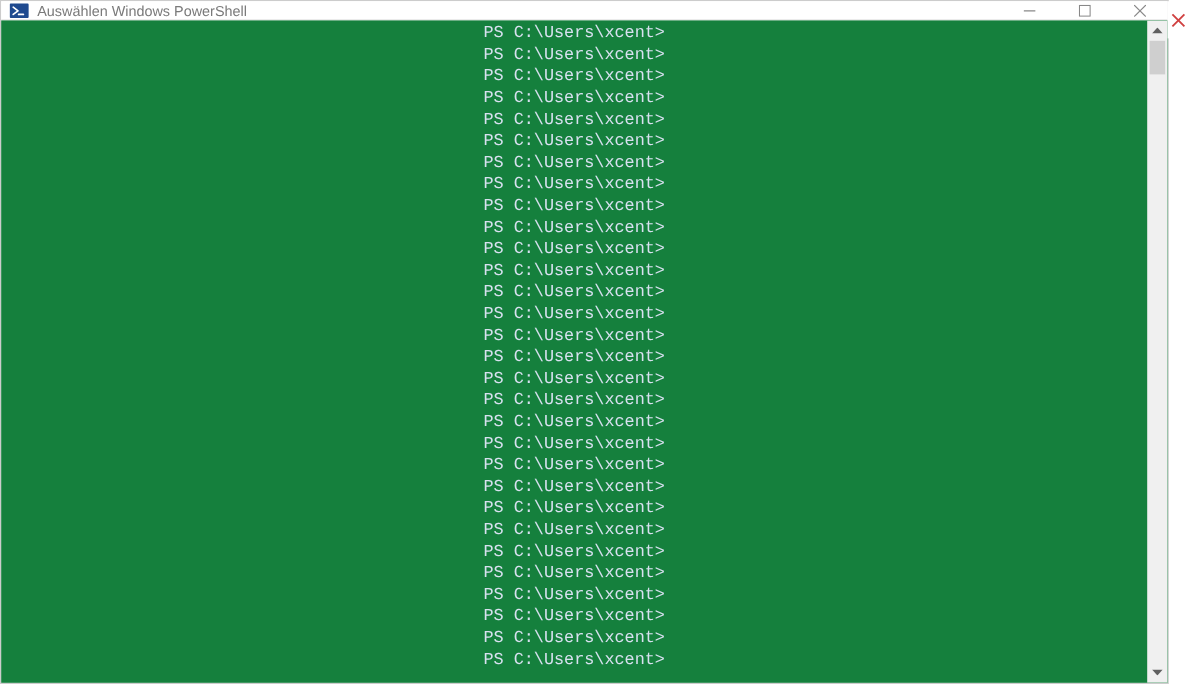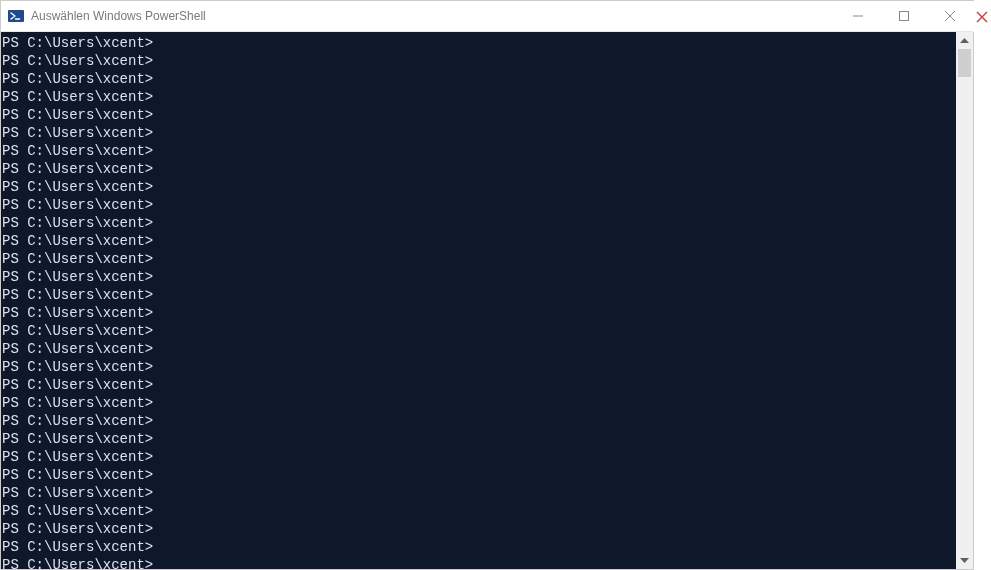--- a/index.html
+++ b/index.html
@@ -12,21 +12,21 @@
     }
     .window {
       width: 974px;
       height: 570px;
       display: flex;
       flex-direction: column;
       border: 1px solid #ccc;
       position: relative;
     }
     .titlebar {
-      height: 31px;
+      height: 16px;
       background: #fff;
       display: flex;
       align-items: center;
       padding-left: 6px;
       border-bottom: 1px solid #e6e6e6;
     }
     .titlebar-icon {
       width: 18px;
       height: 18px;
       display: inline-flex;
@@ -62,22 +62,23 @@
       display: flex;
       align-items: center;
       justify-content: center;
       color: #d04040;
       font-size: 14px;
       background: #fff;
     }
     .content {
       flex: 1;
       display: flex;
-      background: #0f172a;
+      background: #15803d;
       overflow: hidden;
+      text-align: center;
     }
     .terminal {
       flex: 1;
       padding: 2px 1px 0 1px;
       font-family: Consolas, "Courier New", monospace;
       font-size: 14px;
       line-height: 18px;
       color: #d8e1f0;
       white-space: pre;
       overflow: hidden;

